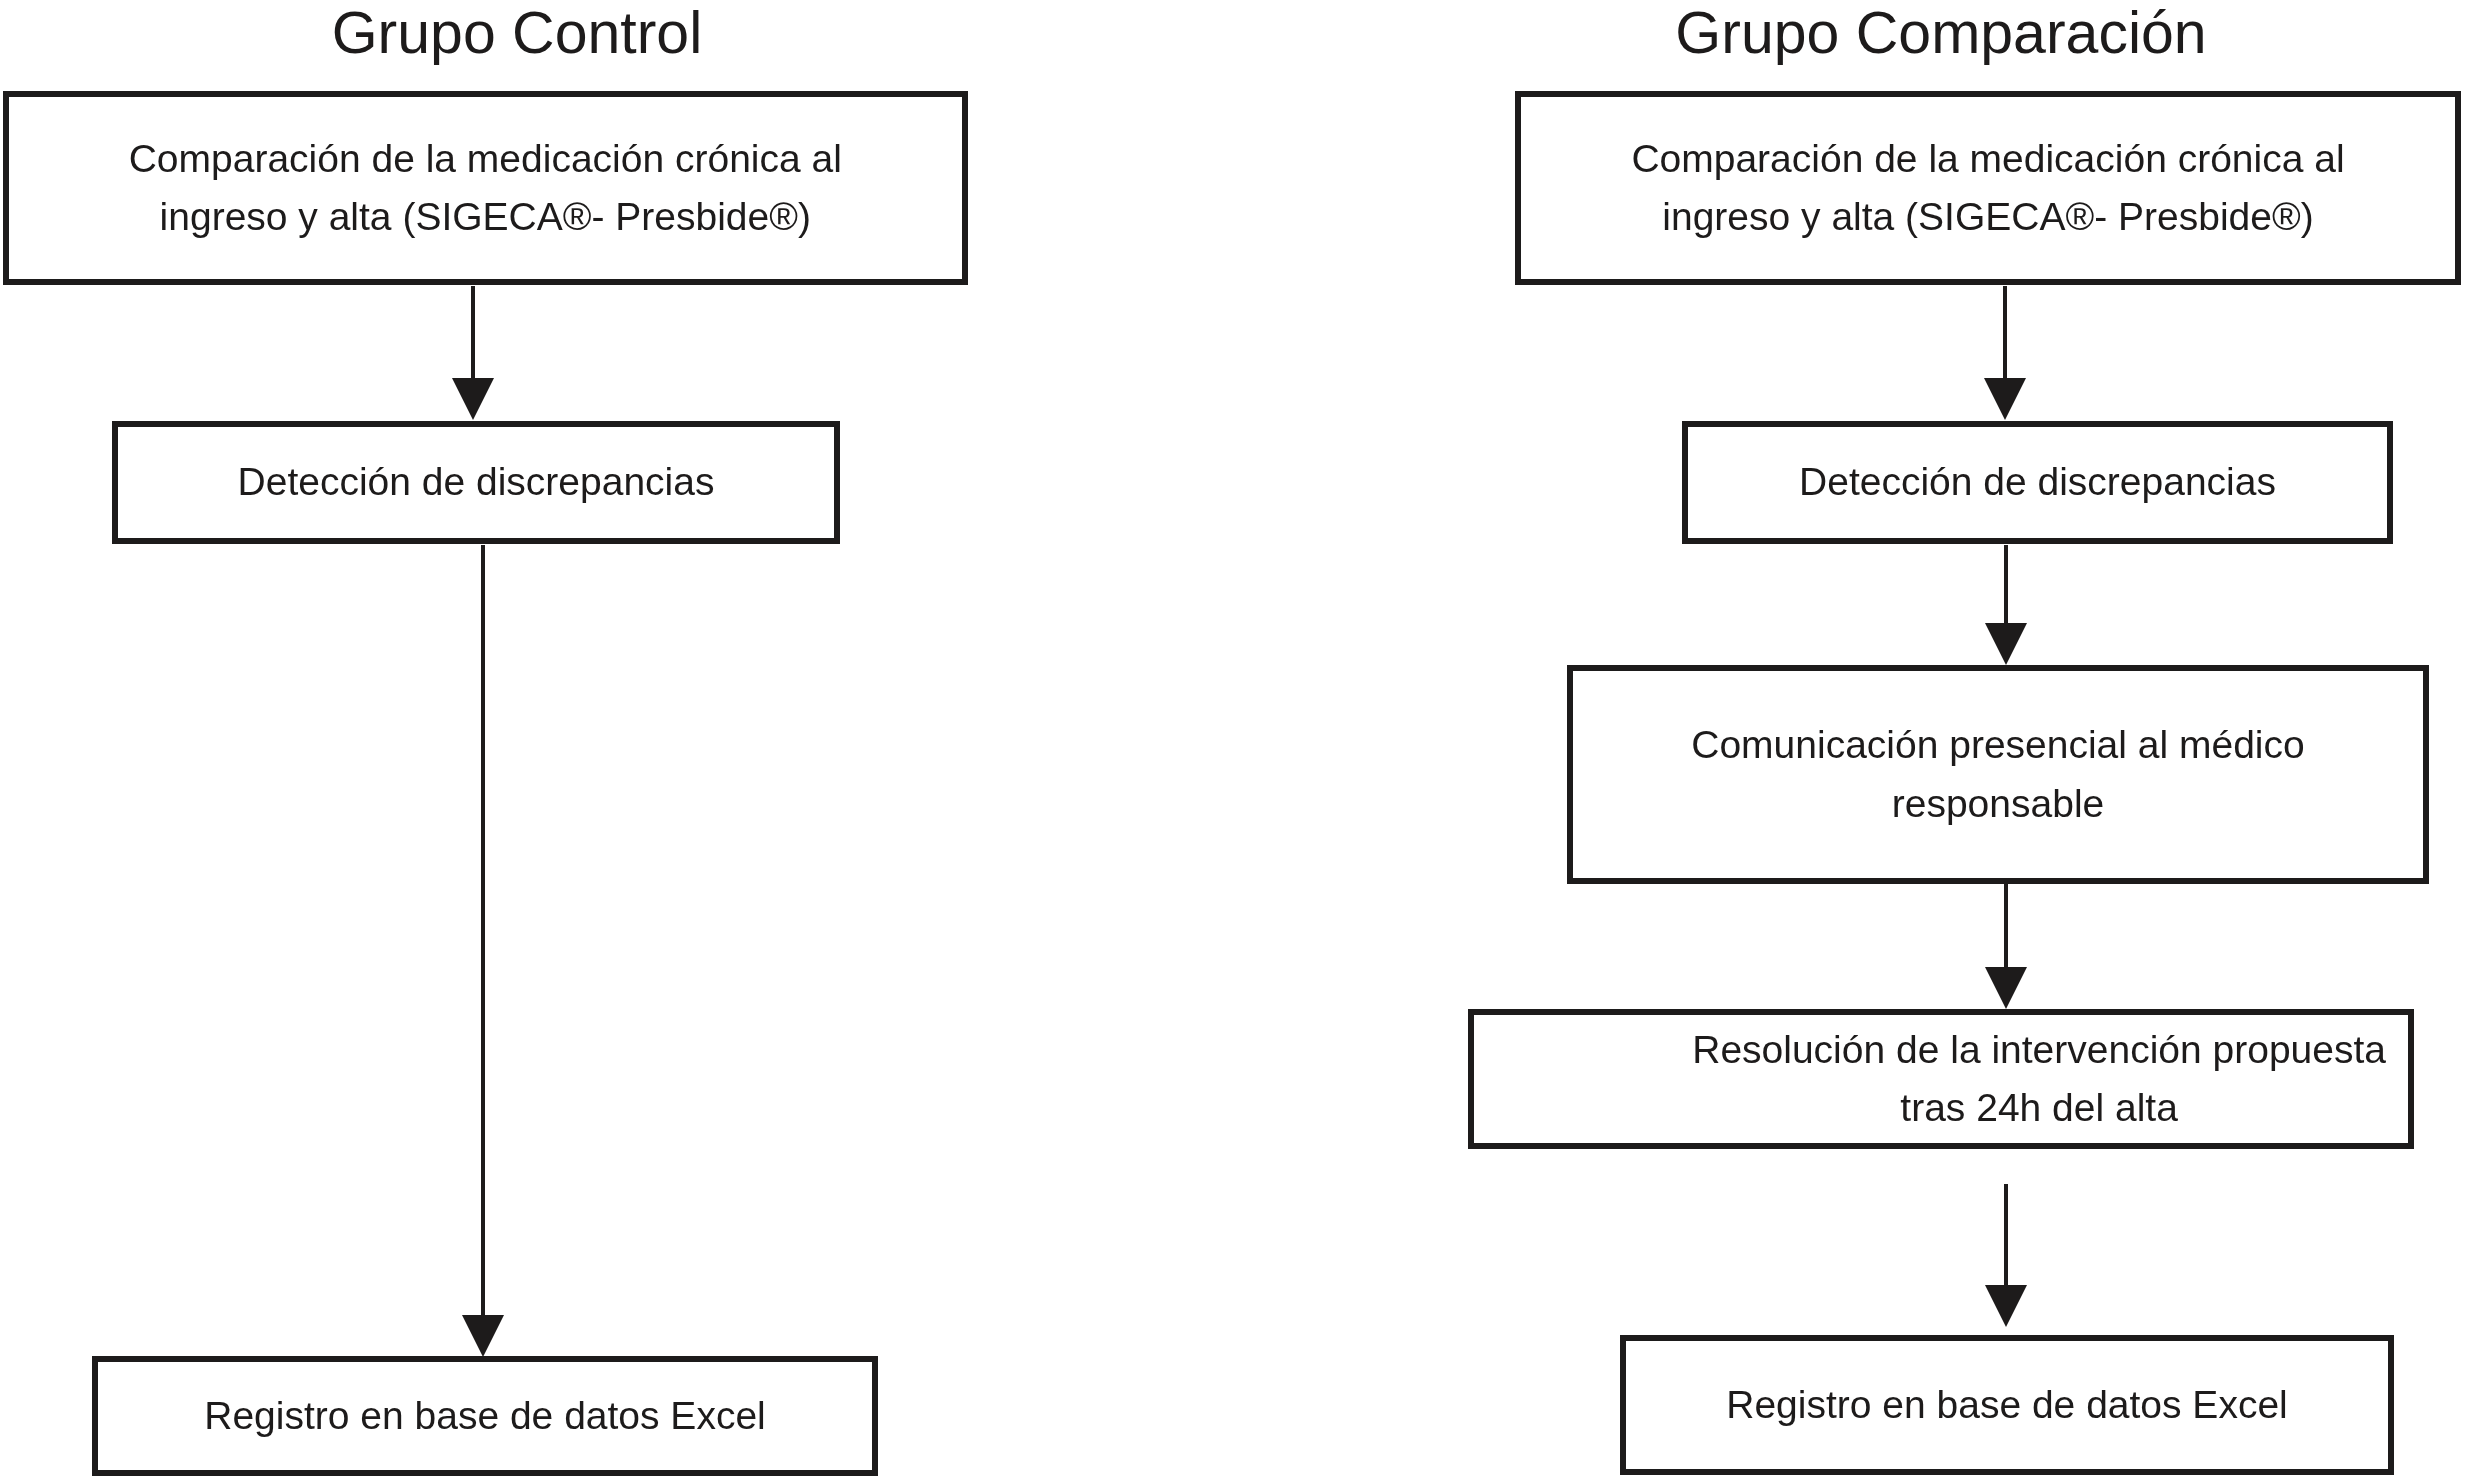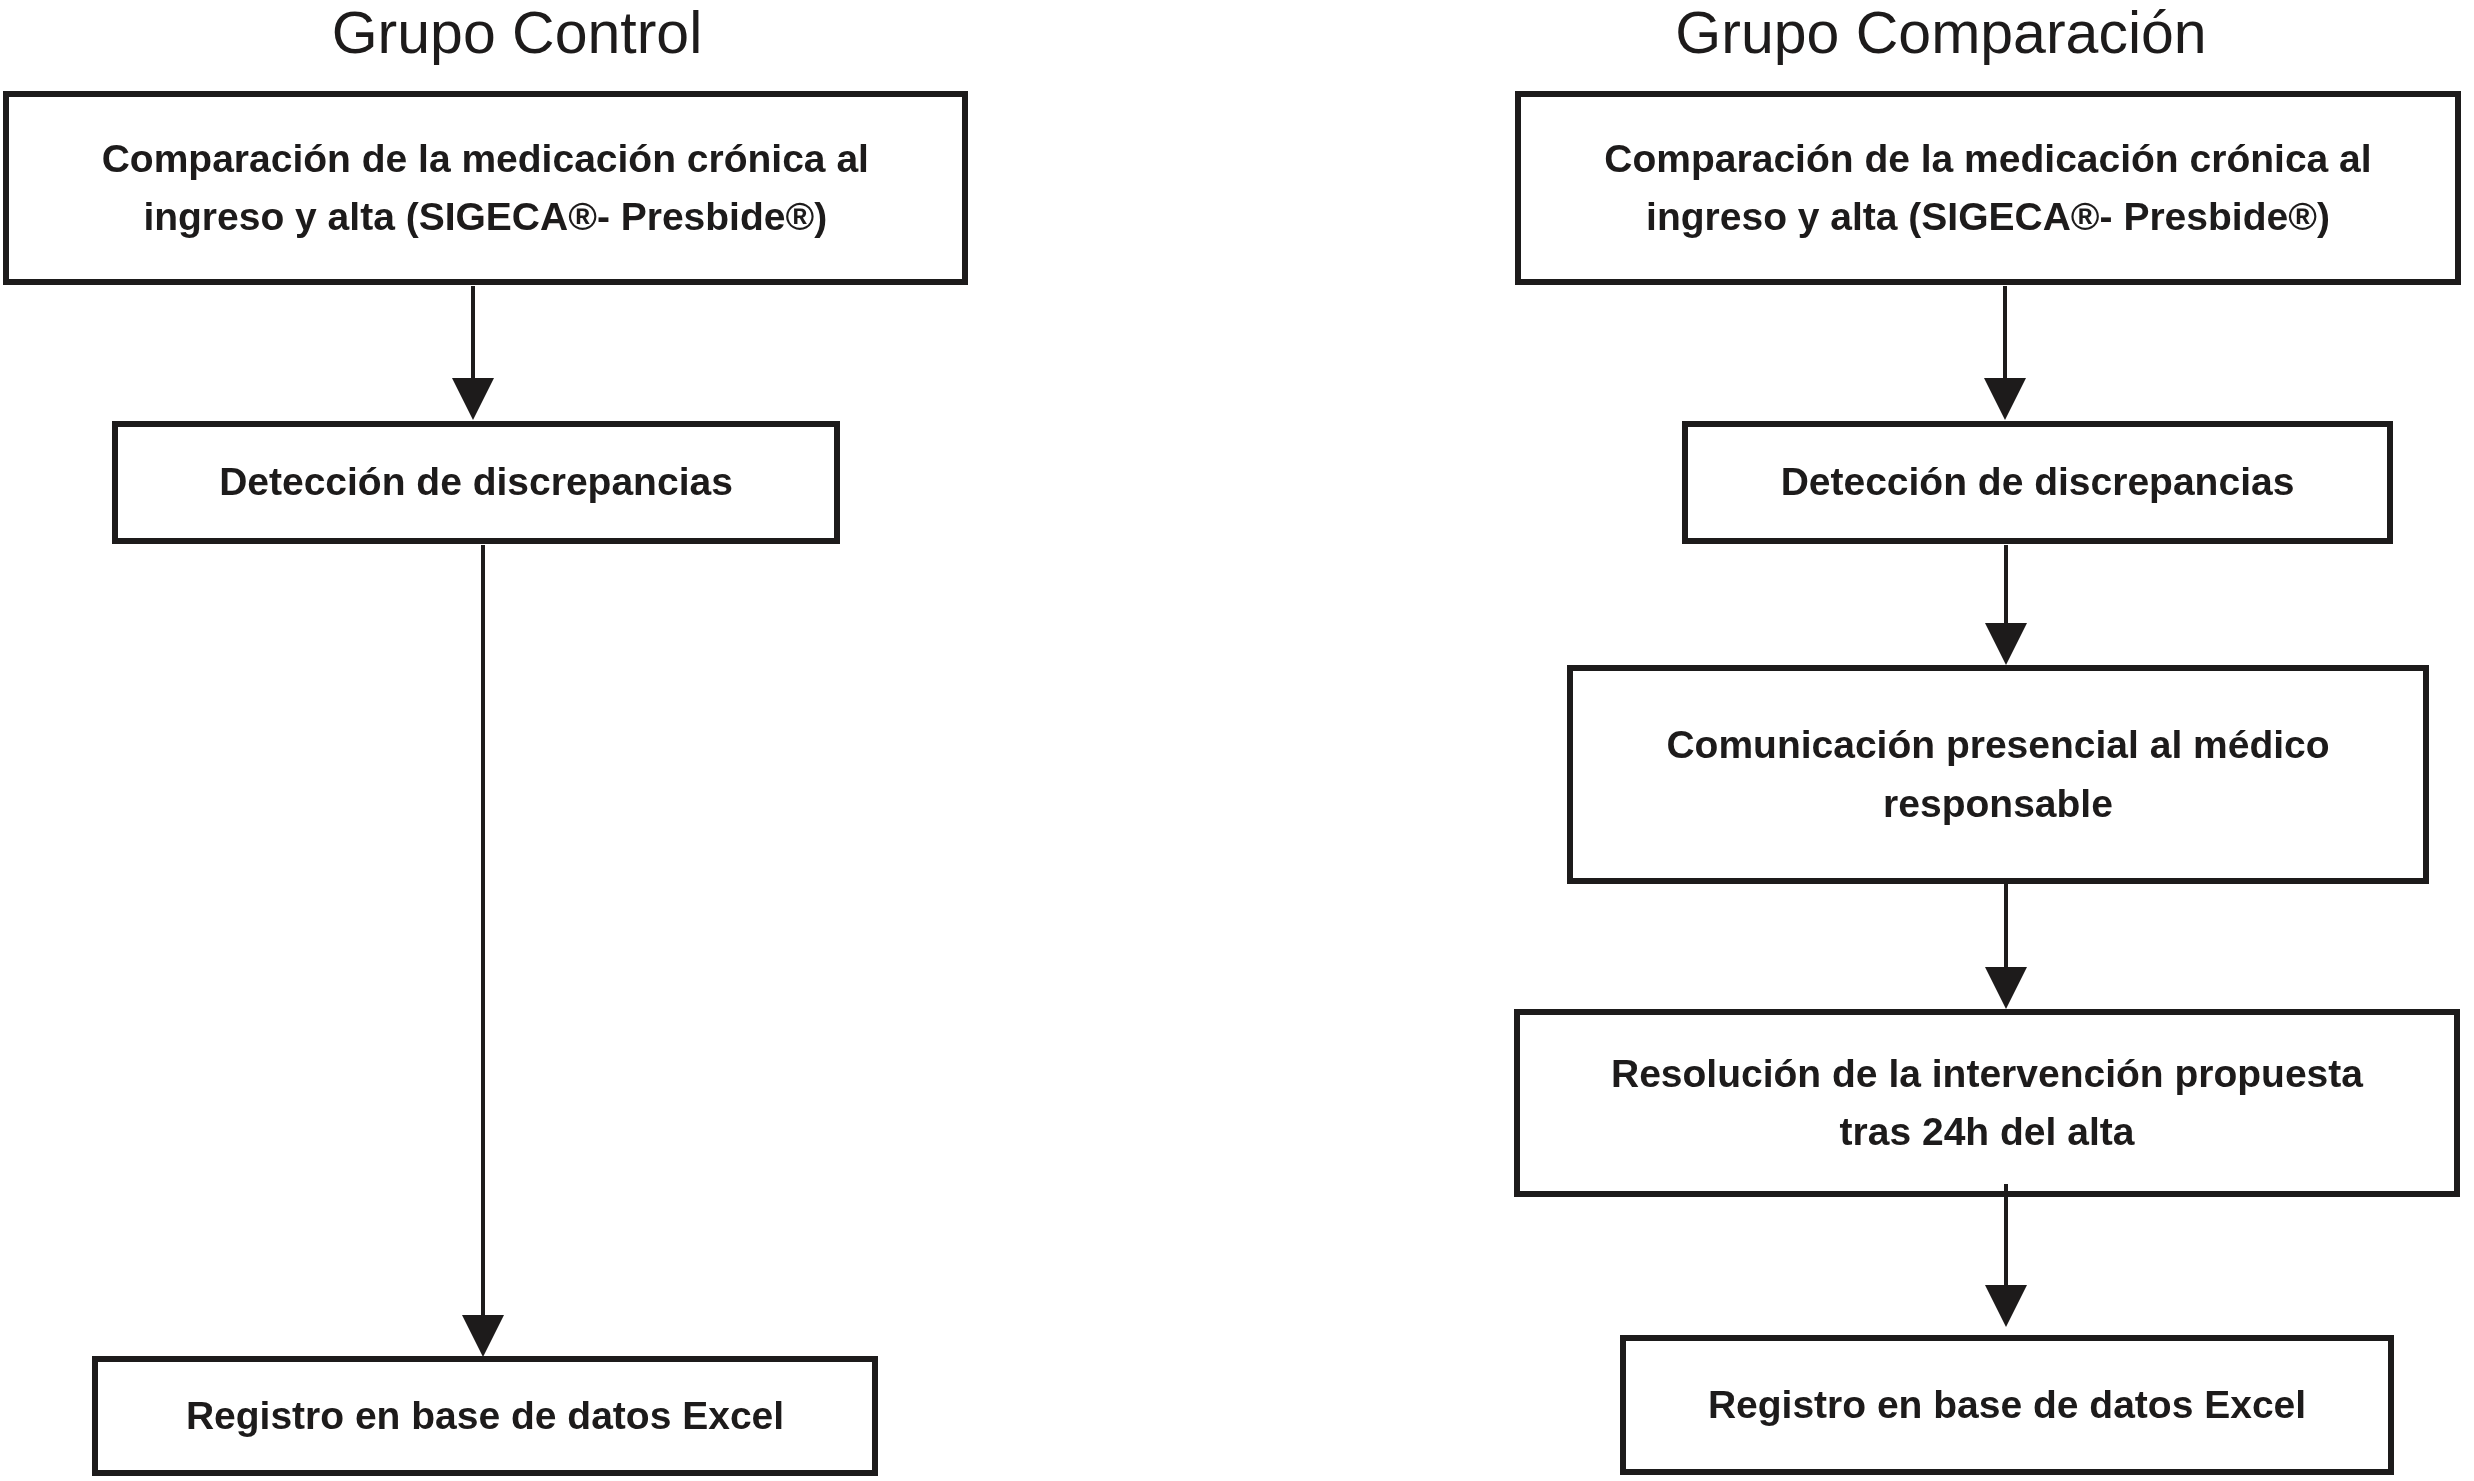--- a/index.html
+++ b/index.html
@@ -27,21 +27,20 @@
   .box{
     position:absolute;
     box-sizing:border-box;
     border:6.4px solid var(--ink);
     background:var(--paper);
     display:flex;
     align-items:center;
     justify-content:center;
     text-align:center;
     padding:0 22px;
-    font-weight:bold;
   }
   .box .label{
     font-size:39px;
     line-height:1.5;
     white-space:pre-line;
     color:var(--ink);
   }
   .arrow{
     position:absolute;
     display:flex;
@@ -99,21 +98,21 @@
 
   <div class="box" style="left:1682px;top:421px;width:711px;height:123px;">
     <span class="label">Detección de discrepancias</span>
   </div>
 
   <div class="box" style="left:1567px;top:665px;width:862px;height:219px;">
     <span class="label">Comunicación presencial al médico
 responsable</span>
   </div>
 
-  <div class="box" style="left:1514px;top:1009px;width:946px;height:188px;">
+  <div class="box" style="left:1468px;top:1009px;width:946px;height:140px;justify-content:flex-end;">
     <span class="label">Resolución de la intervención propuesta
 tras 24h del alta</span>
   </div>
 
   <div class="box" style="left:1620px;top:1335px;width:774px;height:140px;">
     <span class="label">Registro en base de datos Excel</span>
   </div>
 
   <div class="arrow" style="left:1984px;top:286px;width:42px;height:134px;">
     <div class="shaft"></div>

